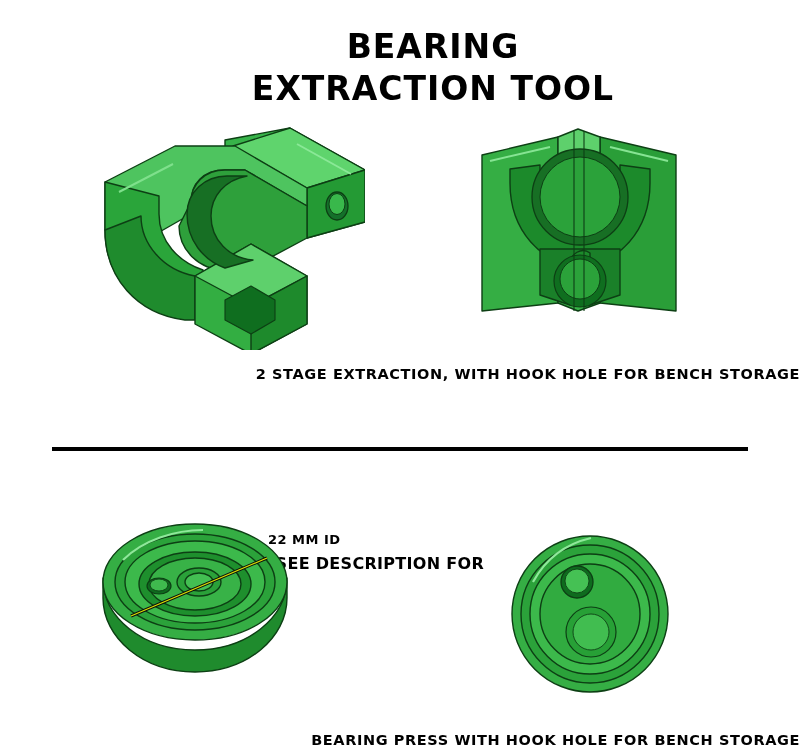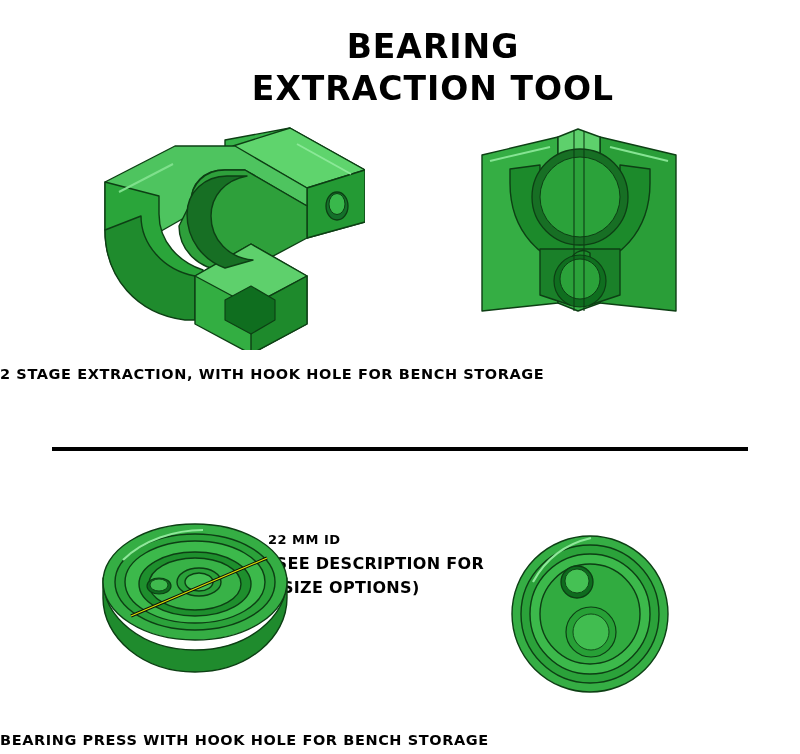--- a/index.html
+++ b/index.html
@@ -40,21 +40,21 @@
     position: absolute;
     left: 0;
     top: 466px;
     width: 800px;
     font-size: 31px;
     line-height: 38px;
   }
   .caption {
     position: absolute;
     width: 800px;
-    text-align: left;
+    text-align: right;
     font-family: "DejaVu Sans", sans-serif;
     font-weight: bold;
     font-size: 14.5px;
     letter-spacing: 0.6px;
     color: #000000;
   }
   .caption-1 { top: 366px; left: 0; }
   .caption-2 { top: 732px; left: 0; }
 
   .divider {
@@ -168,21 +168,20 @@
   </div>
 
   <div class="caption caption-1">2 STAGE EXTRACTION, WITH HOOK HOLE FOR BENCH STORAGE</div>
 
   <div class="divider"></div>
 
 
   <div class="note">
     <div class="note-line-1">22 MM ID</div>
     <div class="note-line-2">(SEE DESCRIPTION FOR</div>
-    <div class="note-line-3">SIZE OPTIONS)</div>
   </div>
 
   <div class="fig" style="left:95px; top:520px;">
     <svg width="200" height="180" viewBox="0 0 200 180">
       <g stroke="#0d3f14" stroke-width="1.4" stroke-linejoin="round">
 
         <path d="M8 78 C8 118 48 152 100 152 C152 152 192 118 192 78 L192 58
                  C192 98 152 130 100 130 C48 130 8 98 8 58 Z" fill="#1f8b2d"></path>
 
         <ellipse cx="100" cy="62" rx="92" ry="58" fill="#35ae44"></ellipse>

